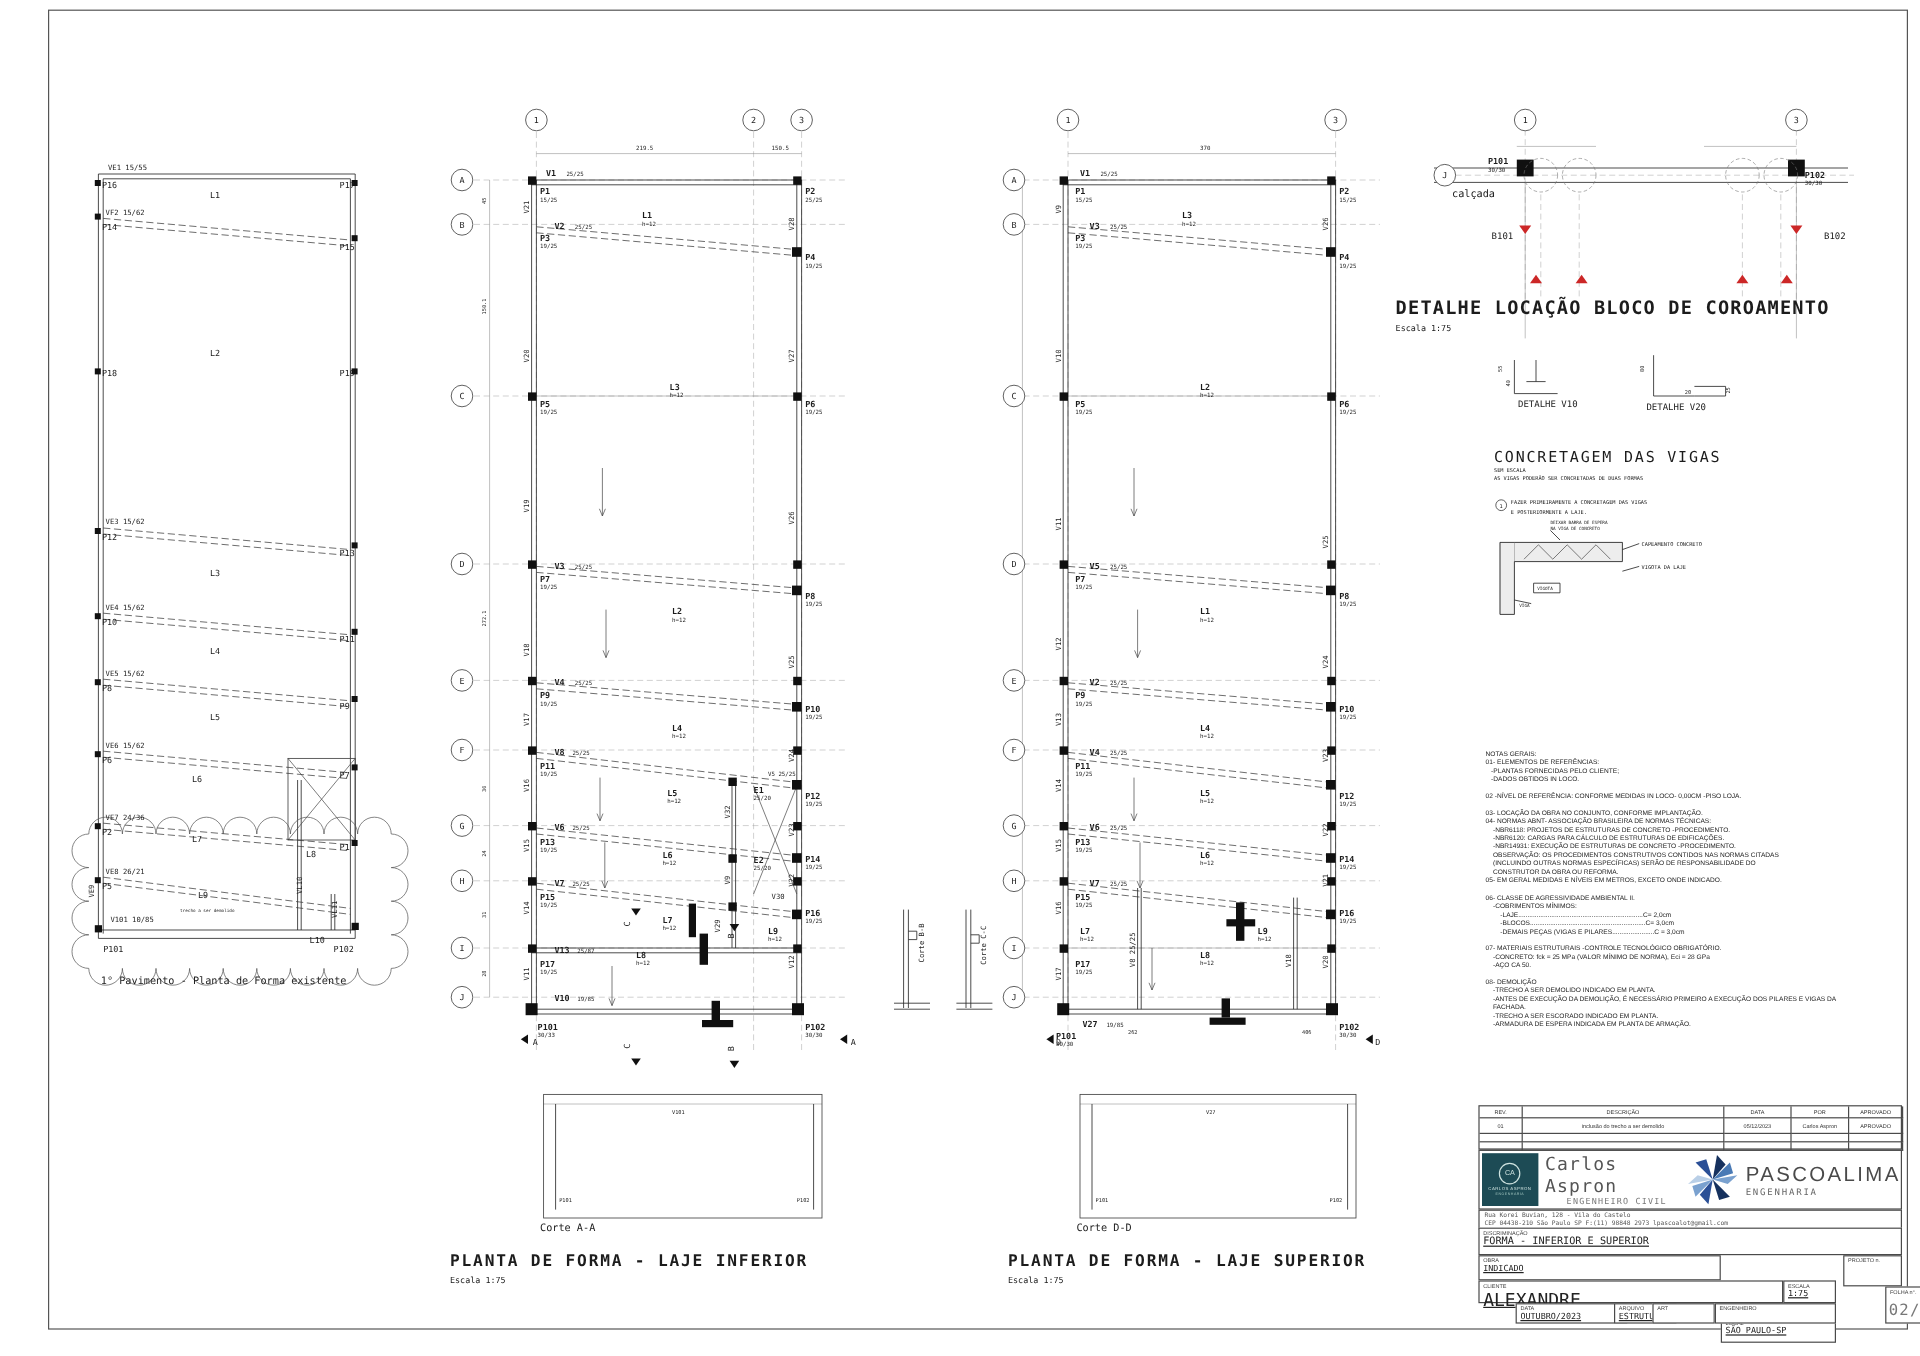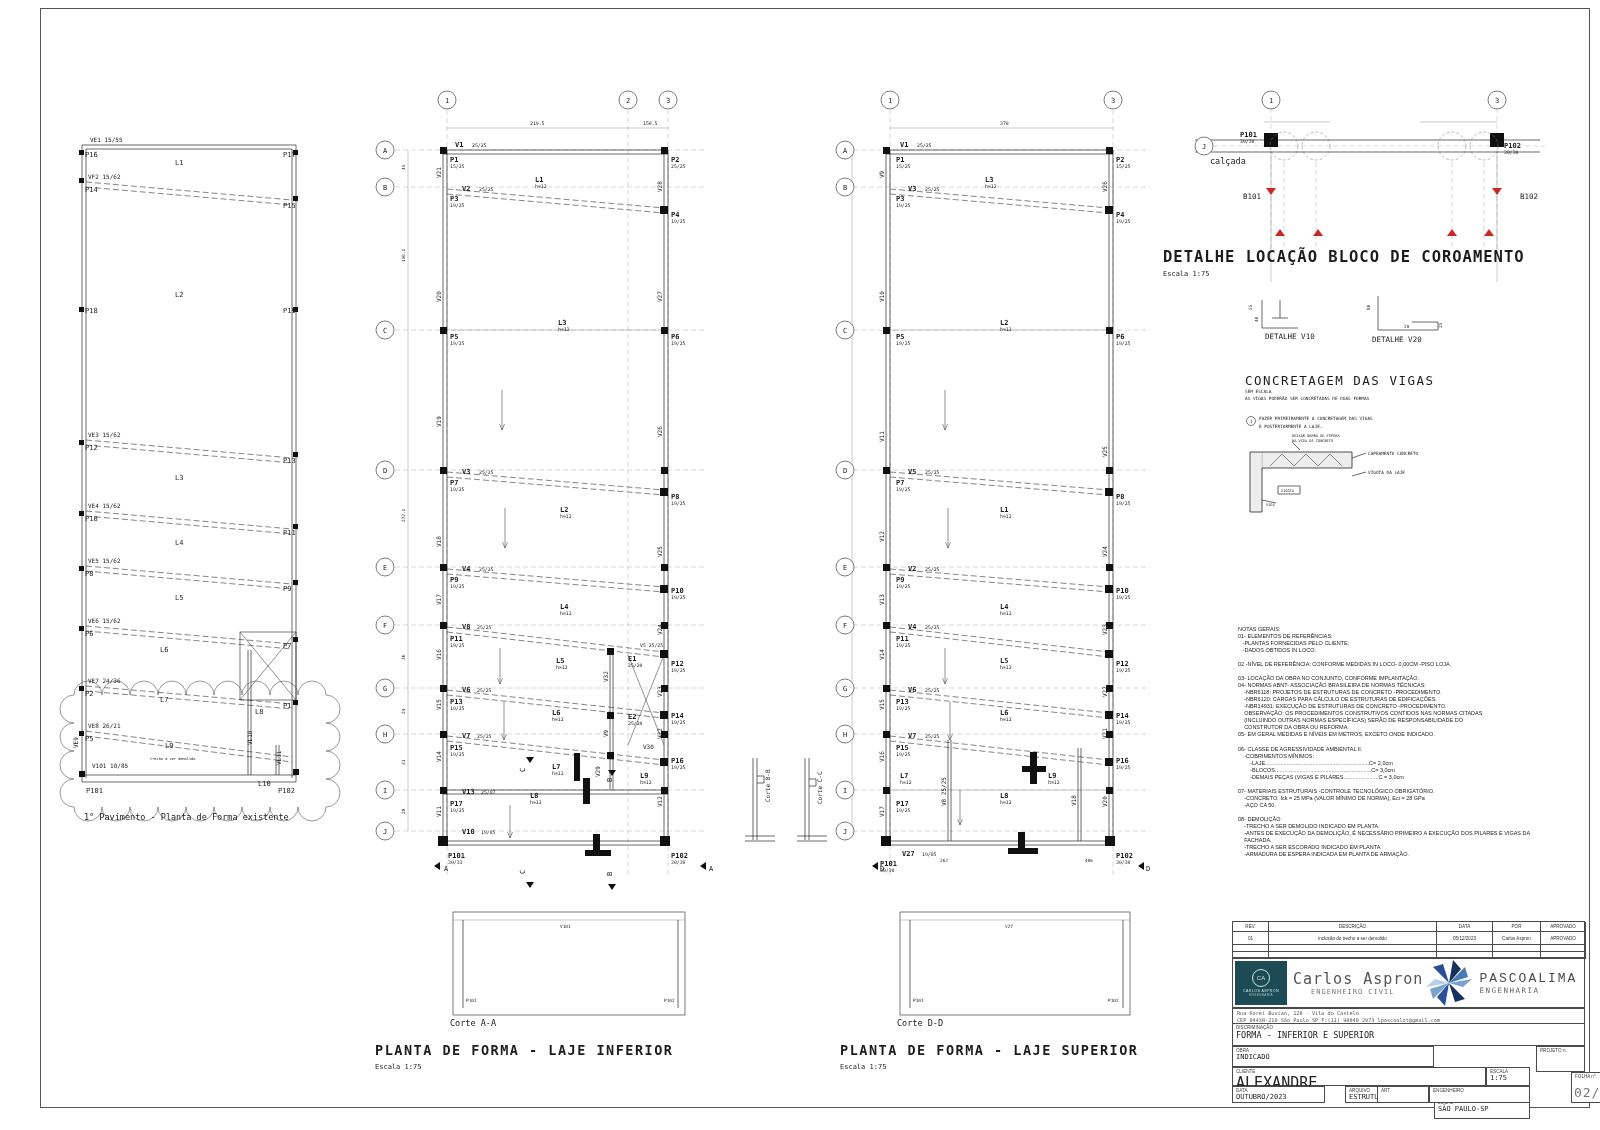--- a/index.html
+++ b/index.html
@@ -31,33 +31,33 @@
   .t9{font-size:8.5px}
   .t12o{font-size:12.5px;fill:#555;letter-spacing:1.5px}
   .t13{font-size:13.5px;font-weight:bold;letter-spacing:1.5px}
   .t15b{font-size:15.5px;font-weight:bold;letter-spacing:1px}
   .ctr{text-anchor:middle}
   
   #notes{position:absolute;left:1238px;top:626px;width:346px;font-size:5.5px;line-height:1.28;color:#1d1d1d;white-space:pre-wrap;font-family:"Liberation Sans",sans-serif;}
   
   .tbbox{position:absolute;border:1px solid #4a4a4a;box-sizing:border-box;background:#fff;}
   .tbl{font-size:4.6px;color:#444;padding:1px 0 0 3px;}
-  .tbv{font-size:7px;color:#222;padding:0 0 0 3px;font-family:"DejaVu Sans Mono",monospace;}
+  .tbv{font-size:7px;color:#222;padding:0 0 0 3px;font-family:"DejaVu Sans Mono",monospace;text-decoration:underline;}
   #revtable{position:absolute;left:1232px;top:921px;width:353px;height:37px;display:grid;grid-template-columns:36px 168px 56px 48px 45px;grid-template-rows:10px 13px 7px 7px;border:1px solid #4a4a4a;box-sizing:border-box;}
   #revtable div{border-right:0.6px solid #4a4a4a;border-bottom:0.6px solid #4a4a4a;font-size:4.6px;color:#333;display:flex;align-items:center;justify-content:center;overflow:hidden;white-space:nowrap;}
   #logo-strip{position:absolute;left:1232px;top:958px;width:353px;height:50px;border:1px solid #4a4a4a;box-sizing:border-box;display:flex;align-items:center;}
   #logo-square{width:52px;height:44px;background:#1d4b55;margin-left:2px;position:relative;display:flex;flex-direction:column;align-items:center;justify-content:center;}
   #logo-square .lc{width:16px;height:16px;border:0.8px solid #cfe3e0;border-radius:50%;display:flex;align-items:center;justify-content:center;color:#cfe3e0;font-size:6px;}
   #logo-square .lt1{color:#cfe3e0;font-size:3.6px;margin-top:2px;letter-spacing:.4px;}
   #logo-square .lt2x{color:#9fc3bd;font-size:3px;letter-spacing:.4px;}
   #eng-name{margin-left:6px;}
   #eng-name .n{font-family:"DejaVu Sans Mono",monospace;font-size:15px;color:#555;letter-spacing:1px;}
   #eng-name .r{font-family:"DejaVu Sans Mono",monospace;font-size:7px;color:#777;letter-spacing:1px;margin-left:18px;}
   #brand{margin-left:4px;}
-  #brand .n{font-family:Liberation Mono, monospace;font-size:13px;color:#4a4a4a;letter-spacing:2px;}
+  #brand .n{font-family:Liberation Sans, sans-serif;font-size:17px;color:#4a4a4a;letter-spacing:2px;}
   #brand .r{font-family:"DejaVu Sans Mono",monospace;font-size:7.5px;color:#666;letter-spacing:1.5px;}
   #address{position:absolute;left:1232px;top:1008px;width:353px;height:17px;border:1px solid #4a4a4a;box-sizing:border-box;font-family:"DejaVu Sans Mono",monospace;font-size:5.2px;color:#555;padding:1px 0 0 4px;line-height:1.3;}
   .bigfolha{font-family:"DejaVu Sans Mono",monospace;font-size:13px;color:#777;text-align:center;letter-spacing:1px;margin-top:6px;}
 </style>
 </head>
 <body>
 
 <div id="sheet">
   <div id="frame"></div>
 
@@ -818,21 +818,21 @@
     <div class="tbv" style="font-size:15px;">ALEXANDRE</div>
   </div>
   <div class="tbbox" style="left:1486px;top:1067px;width:44px;height:19px;">
     <div class="tbl">ESCALA</div>
     <div class="tbv">1:75</div>
   </div>
   <div class="tbbox" style="left:1536px;top:1072px;width:50px;height:31px;margin-left:35px;">
     <div class="tbl">FOLHA n°.</div>
     <div class="bigfolha">02/05</div>
   </div>
-  <div class="tbbox" style="left:1232px;top:1086px;width:93px;height:17px;">
+  <div class="tbbox" style="left:1263px;top:1086px;width:93px;height:17px;">
     <div class="tbl">DATA</div>
     <div class="tbv">OUTUBRO/2023</div>
   </div>
   <div class="tbbox" style="left:1325px;top:1086px;width:52px;height:17px;margin-left:20px;">
     <div class="tbl">ARQUIVO</div>
     <div class="tbv">ESTRUTURAL</div>
   </div>
   <div class="tbbox" style="left:1377px;top:1086px;width:52px;height:17px;">
     <div class="tbl">ART</div>
   </div>

